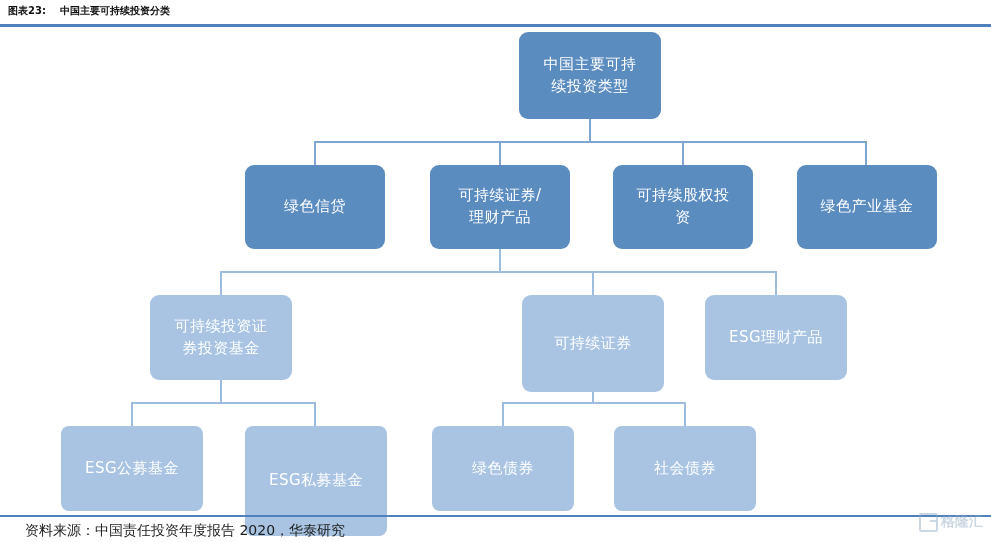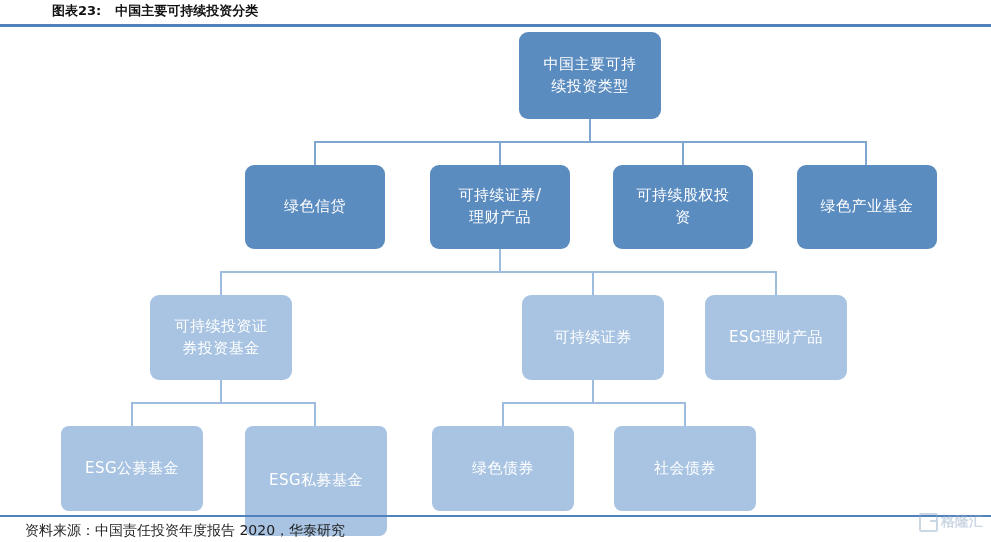--- a/index.html
+++ b/index.html
@@ -18,24 +18,23 @@
   }
 
   
   .exhibit-header {
     position: absolute;
     left: 8px;
     top: 0px;
     height: 22px;
     line-height: 22px;
     white-space: nowrap;
-    font-size: 13px;
+    font-size: 10px;
     font-weight: bold;
     color: #111111;
-    margin-left: 44px;
   }
   .exhibit-header .hdr-num {
     letter-spacing: 0px;
   }
   .exhibit-header .hdr-title {
     margin-left: 14px;
   }
   .header-rule {
     position: absolute;
     left: 0px;
@@ -181,21 +180,21 @@
 
   <div class="node dark" style="left:245px; top:165px; width:140px; height:84px;">绿色信贷</div>
   <div class="node dark" style="left:430px; top:165px; width:140px; height:84px;">可持续证券/
 理财产品</div>
   <div class="node dark" style="left:613px; top:165px; width:140px; height:84px;">可持续股权投
 资</div>
   <div class="node dark" style="left:797px; top:165px; width:140px; height:84px;">绿色产业基金</div>
 
   <div class="node light" style="left:150px; top:295px; width:142px; height:85px;">可持续投资证
 券投资基金</div>
-  <div class="node light" style="left:522px; top:295px; width:142px; height:85px;">可持续证券</div>
+  <div class="node light" style="left:522px; top:295px; width:142px; height:97px;">可持续证券</div>
   <div class="node light" style="left:705px; top:295px; width:142px; height:85px;">ESG理财产品</div>
 
   <div class="node light lvl4" style="left:61px; top:426px; width:142px; height:85px;">ESG公募基金</div>
   <div class="node light lvl4" style="left:245px; top:426px; width:142px; height:110px;">ESG私募基金</div>
   <div class="node light lvl4" style="left:432px; top:426px; width:142px; height:85px;text-align:center;">绿色债券</div>
   <div class="node light lvl4" style="left:614px; top:426px; width:142px; height:85px;">社会债券</div>
 
 </div>
 
 <div class="footer-rule"></div>

